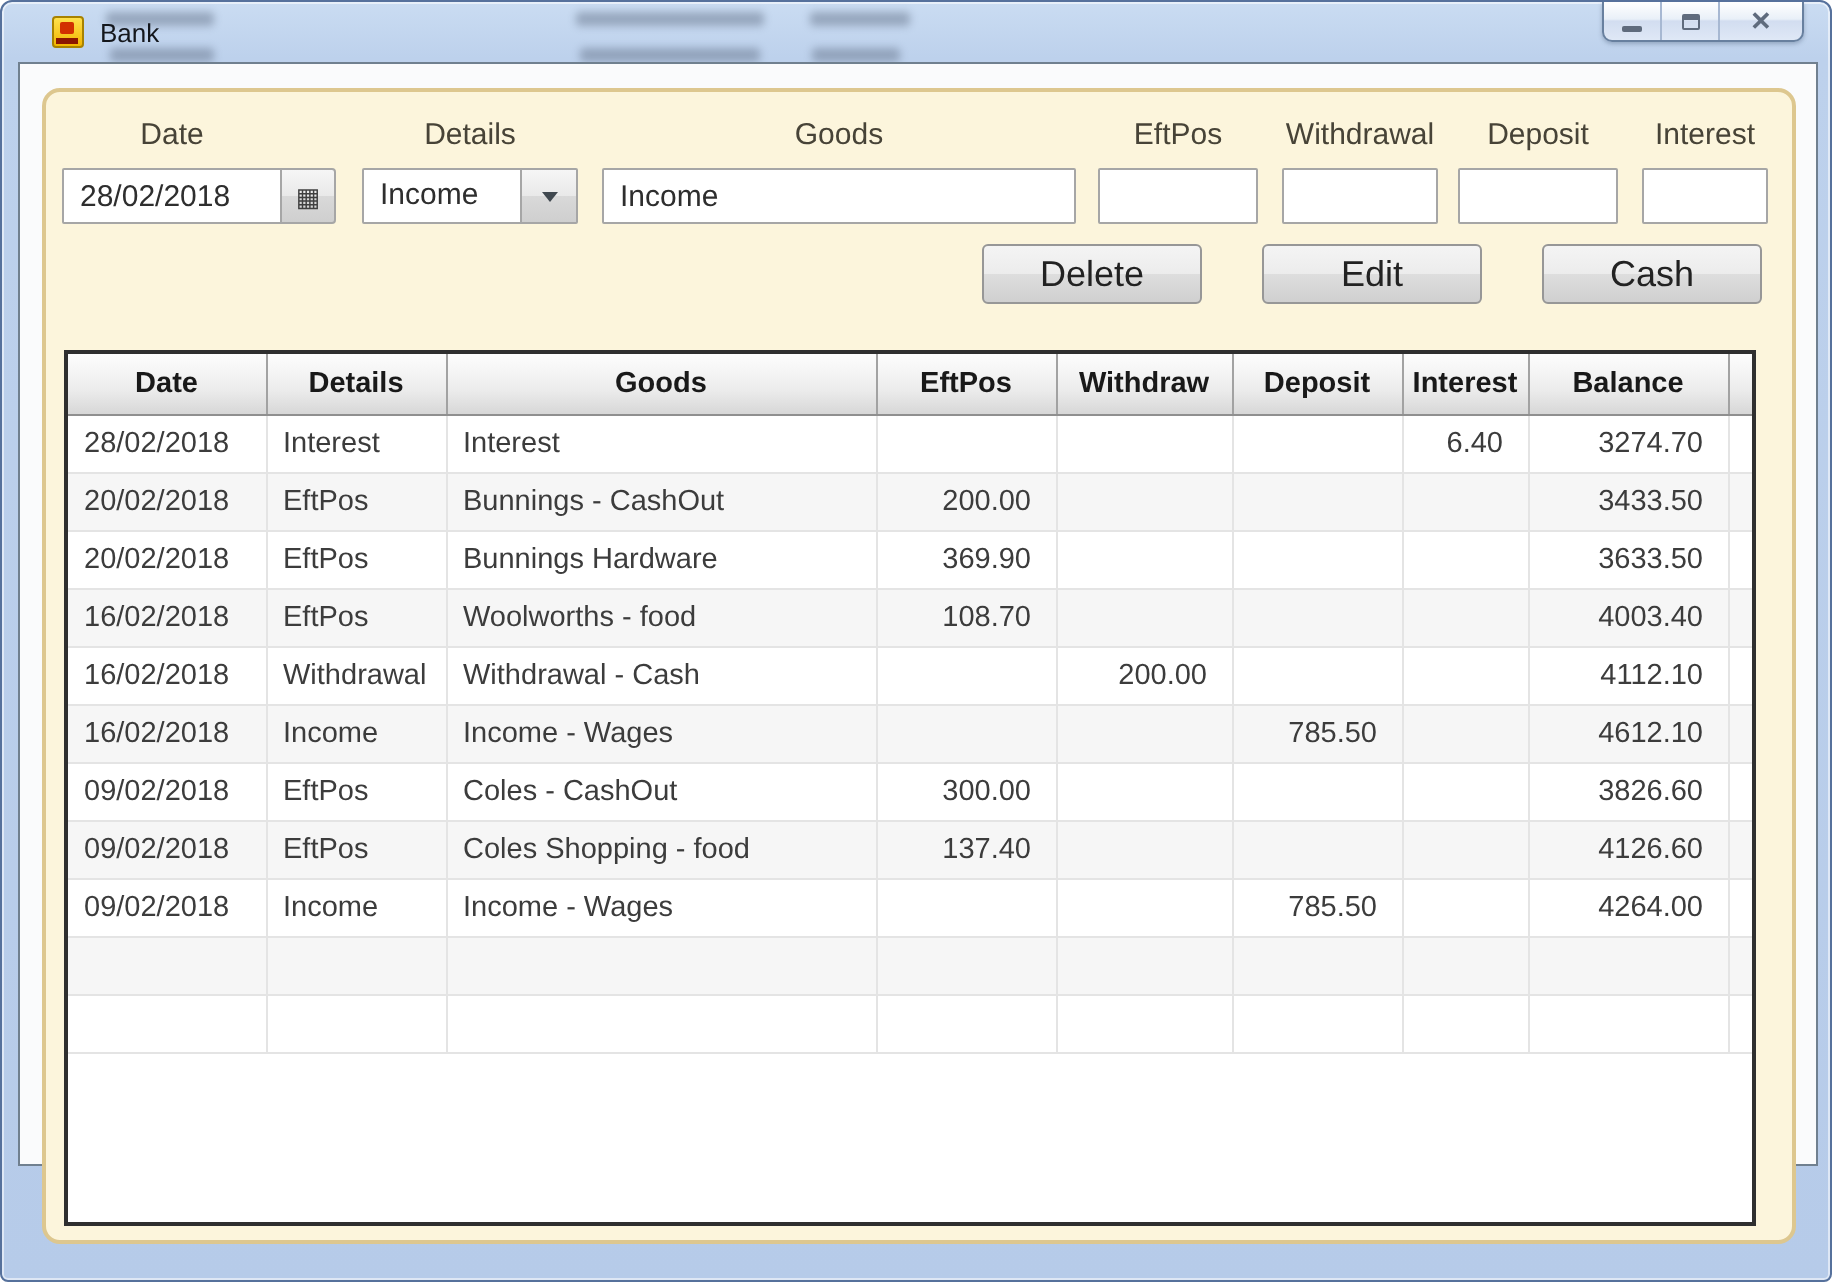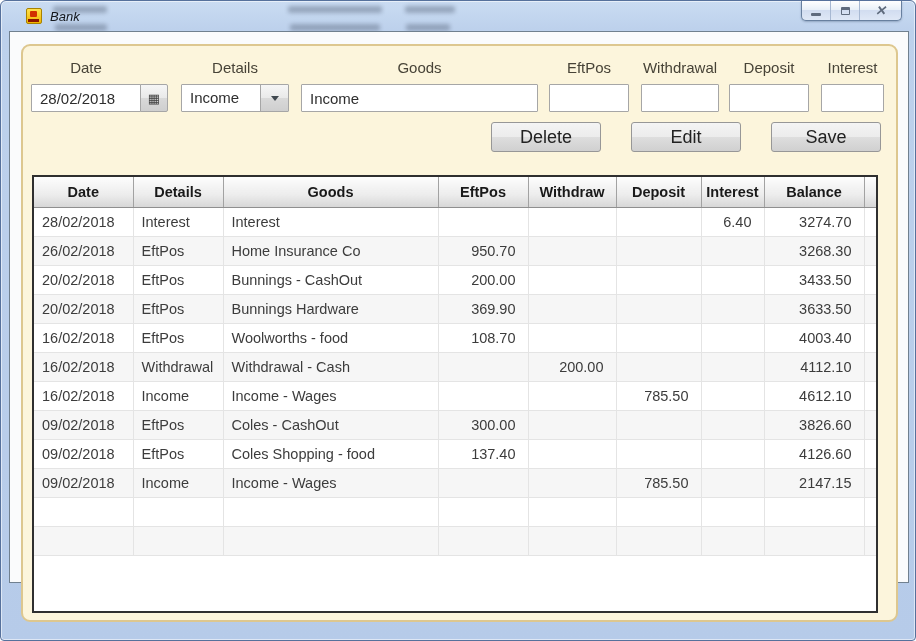--- a/index.html
+++ b/index.html
@@ -3,21 +3,21 @@
 <meta charset="utf-8">
 <style>
   html,body{margin:0;padding:0;width:916px;height:641px;overflow:hidden;
     font-family:"Liberation Sans",sans-serif;background:#fff;}
 
   
   .window{position:absolute;left:0;top:0;width:916px;height:641px;box-sizing:border-box;
     background:linear-gradient(180deg,#cadcf2 0px,#bdd1ec 28px,#b6cbe9 100%);
     border:1px solid #56719c;border-radius:6px 6px 4px 4px;
     box-shadow:inset 0 0 0 1px rgba(255,255,255,.55);}
-  .titlebar{position:absolute;left:0;top:0;right:0;height:30px;overflow:hidden;font-style:italic;}
+  .titlebar{position:absolute;left:0;top:0;right:0;height:30px;overflow:hidden;}
   .app-icon{position:absolute;left:25px;top:7px;width:16px;height:16px;box-sizing:border-box;
     background:linear-gradient(180deg,#ffe14d,#f2b500);border:1px solid #a88200;border-radius:2px;}
   .app-icon::before{content:"";position:absolute;left:3px;top:2px;width:7px;height:6px;
     background:#d23000;border-radius:1px;}
   .app-icon::after{content:"";position:absolute;left:1px;bottom:1px;width:11px;height:3px;
     background:#8c1600;}
   .wtitle{position:absolute;left:49px;top:8px;font-size:13px;color:#14171c;}
   .ghost{position:absolute;height:7px;background:#5c6a80;opacity:.45;filter:blur(2px);border-radius:2px;}
   .g1{left:52px;top:5px;width:54px}.g2{left:287px;top:5px;width:94px}.g3{left:404px;top:5px;width:50px}
   .g4{left:54px;top:23px;width:52px}.g5{left:289px;top:23px;width:90px}.g6{left:405px;top:23px;width:44px}
@@ -141,21 +141,21 @@
       </div>
 
       <input class="field f-goods" value="Income" style="">
       <input class="field f-eftpos" value="" style="">
       <input class="field f-withdrawal" value="" style="">
       <input class="field f-deposit" value="" style="">
       <input class="field f-interest" value="" style="">
 
       <button class="btn b-delete">Delete</button>
       <button class="btn b-edit">Edit</button>
-      <button class="btn b-save">Save</button>
+      <button class="btn b-save">Cash</button>
 
       <div class="grid">
         <table>
           <colgroup>
             <col style="width:99px">
               <col style="width:90px">
               <col style="width:215px">
             <col style="width:90px">
               <col style="width:88px">
               <col style="width:85px">
@@ -182,31 +182,20 @@
     <td class="c-details">Interest</td>
     <td class="c-goods">Interest</td>
     <td class="c-num"></td>
     <td class="c-num"></td>
     <td class="c-num"></td>
     <td class="c-num">6.40</td>
     <td class="c-num">3274.70</td>
     <td class="c-filler"></td>
   </tr>
               <tr>
-    <td class="c-date">26/02/2018</td>
-    <td class="c-details">EftPos</td>
-    <td class="c-goods">Home Insurance Co</td>
-    <td class="c-num">950.70</td>
-    <td class="c-num"></td>
-    <td class="c-num"></td>
-    <td class="c-num"></td>
-    <td class="c-num">3268.30</td>
-    <td class="c-filler"></td>
-  </tr>
-              <tr>
     <td class="c-date">20/02/2018</td>
     <td class="c-details">EftPos</td>
     <td class="c-goods">Bunnings - CashOut</td>
     <td class="c-num">200.00</td>
     <td class="c-num"></td>
     <td class="c-num"></td>
     <td class="c-num"></td>
     <td class="c-num">3433.50</td>
     <td class="c-filler"></td>
   </tr>
@@ -277,21 +266,21 @@
     <td class="c-filler"></td>
   </tr>
               <tr>
     <td class="c-date">09/02/2018</td>
     <td class="c-details">Income</td>
     <td class="c-goods">Income - Wages</td>
     <td class="c-num"></td>
     <td class="c-num"></td>
     <td class="c-num">785.50</td>
     <td class="c-num"></td>
-    <td class="c-num">2147.15</td>
+    <td class="c-num">4264.00</td>
     <td class="c-filler"></td>
   </tr>
               <tr>
     <td class="c-date"></td>
     <td class="c-details"></td>
     <td class="c-goods"></td>
     <td class="c-num"></td>
     <td class="c-num"></td>
     <td class="c-num"></td>
     <td class="c-num"></td>

